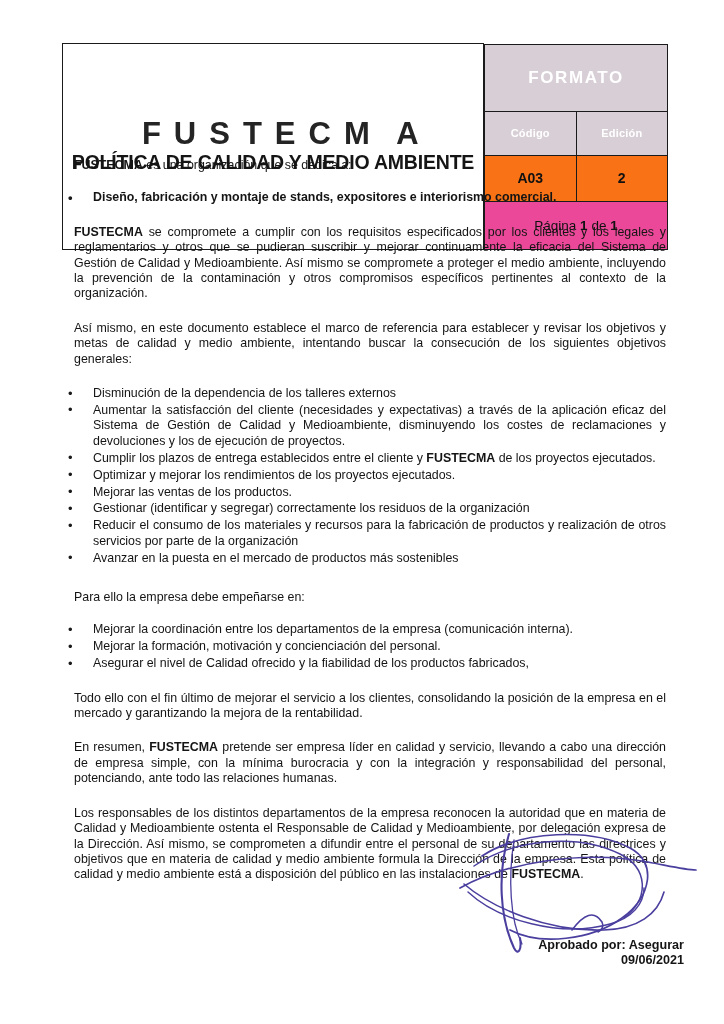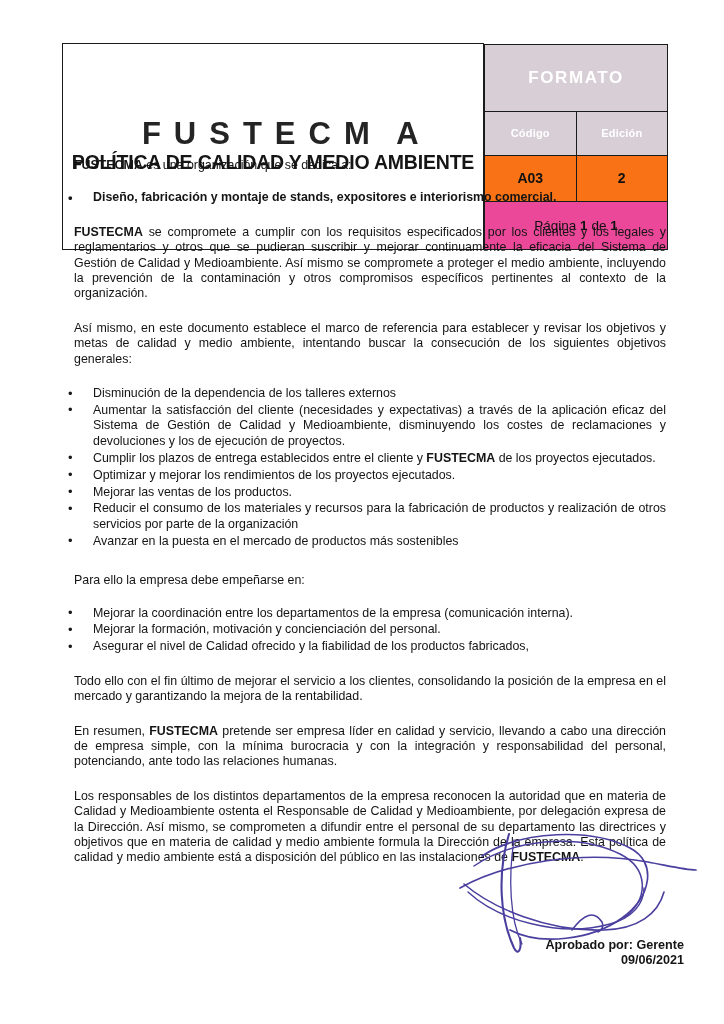--- a/index.html
+++ b/index.html
@@ -232,20 +232,21 @@
   <p class="para">Así mismo, en este documento establece el marco de referencia para establecer y revisar los objetivos y metas de calidad y medio ambiente, intentando buscar la consecución de los siguientes objetivos generales:</p>
 
   <div class="sp-sm"></div>
 
   <ul class="bullets">
     <li><span>Disminución de la dependencia de los talleres externos</span></li>
     <li><span>Aumentar la satisfacción del cliente (necesidades y expectativas) a través de la aplicación eficaz del Sistema de Gestión de Calidad y Medioambiente, disminuyendo los costes de reclamaciones y devoluciones y los de ejecución de proyectos.</span></li>
     <li><span>Cumplir los plazos de entrega establecidos entre el cliente y </span><b>FUSTECMA</b><span> de los proyectos ejecutados.</span></li>
     <li><span>Optimizar y mejorar los rendimientos de los proyectos ejecutados.</span></li>
     <li><span>Mejorar las ventas de los productos.</span></li>
+    <li><span>Gestionar (identificar y segregar) correctamente los residuos de la organización</span></li>
     <li><span>Reducir el consumo de los materiales y recursos para la fabricación de productos y realización de otros servicios por parte de la organización</span></li>
     <li><span>Avanzar en la puesta en el mercado de productos más sostenibles</span></li>
   </ul>
 
   <div class="sp-md"></div>
 
   <p class="para tight">Para ello la empresa debe empeñarse en:</p>
 
   <div class="sp-sm"></div>
 
@@ -275,16 +276,16 @@
       <path d="M30 30 C 70 4, 140 2, 178 22 C 205 36, 200 70, 170 92 C 140 114, 88 120, 58 104" stroke-width="1.7"></path>
       <path d="M8 62 C 55 36, 130 24, 196 36 C 222 41, 234 44, 244 44" stroke-width="1.7"></path>
       <path d="M12 58 C 40 82, 96 106, 152 104 C 186 103, 206 88, 212 66" stroke-width="1.6"></path>
       <path d="M22 40 C 60 14, 124 6, 168 28 C 196 42, 198 72, 172 92" stroke-width="1.5"></path>
       <path d="M16 66 C 46 94, 108 112, 158 98 C 180 92, 192 78, 192 62" stroke-width="1.4"></path>
       <path d="M120 104 C 132 88, 142 84, 150 96 C 152 100, 150 104, 146 106" stroke-width="1.6"></path>
       <path d="M62 14 C 56 52, 58 94, 70 118" stroke-width="1.3"></path>
     </g>
   </svg>
   <div class="approval">
-    <div>Aprobado por: Gerente</div>
+    <div>Aprobado por: Asegurar</div>
     <div>09/06/2021</div>
   </div>
 </div>
 
 </body></html>

